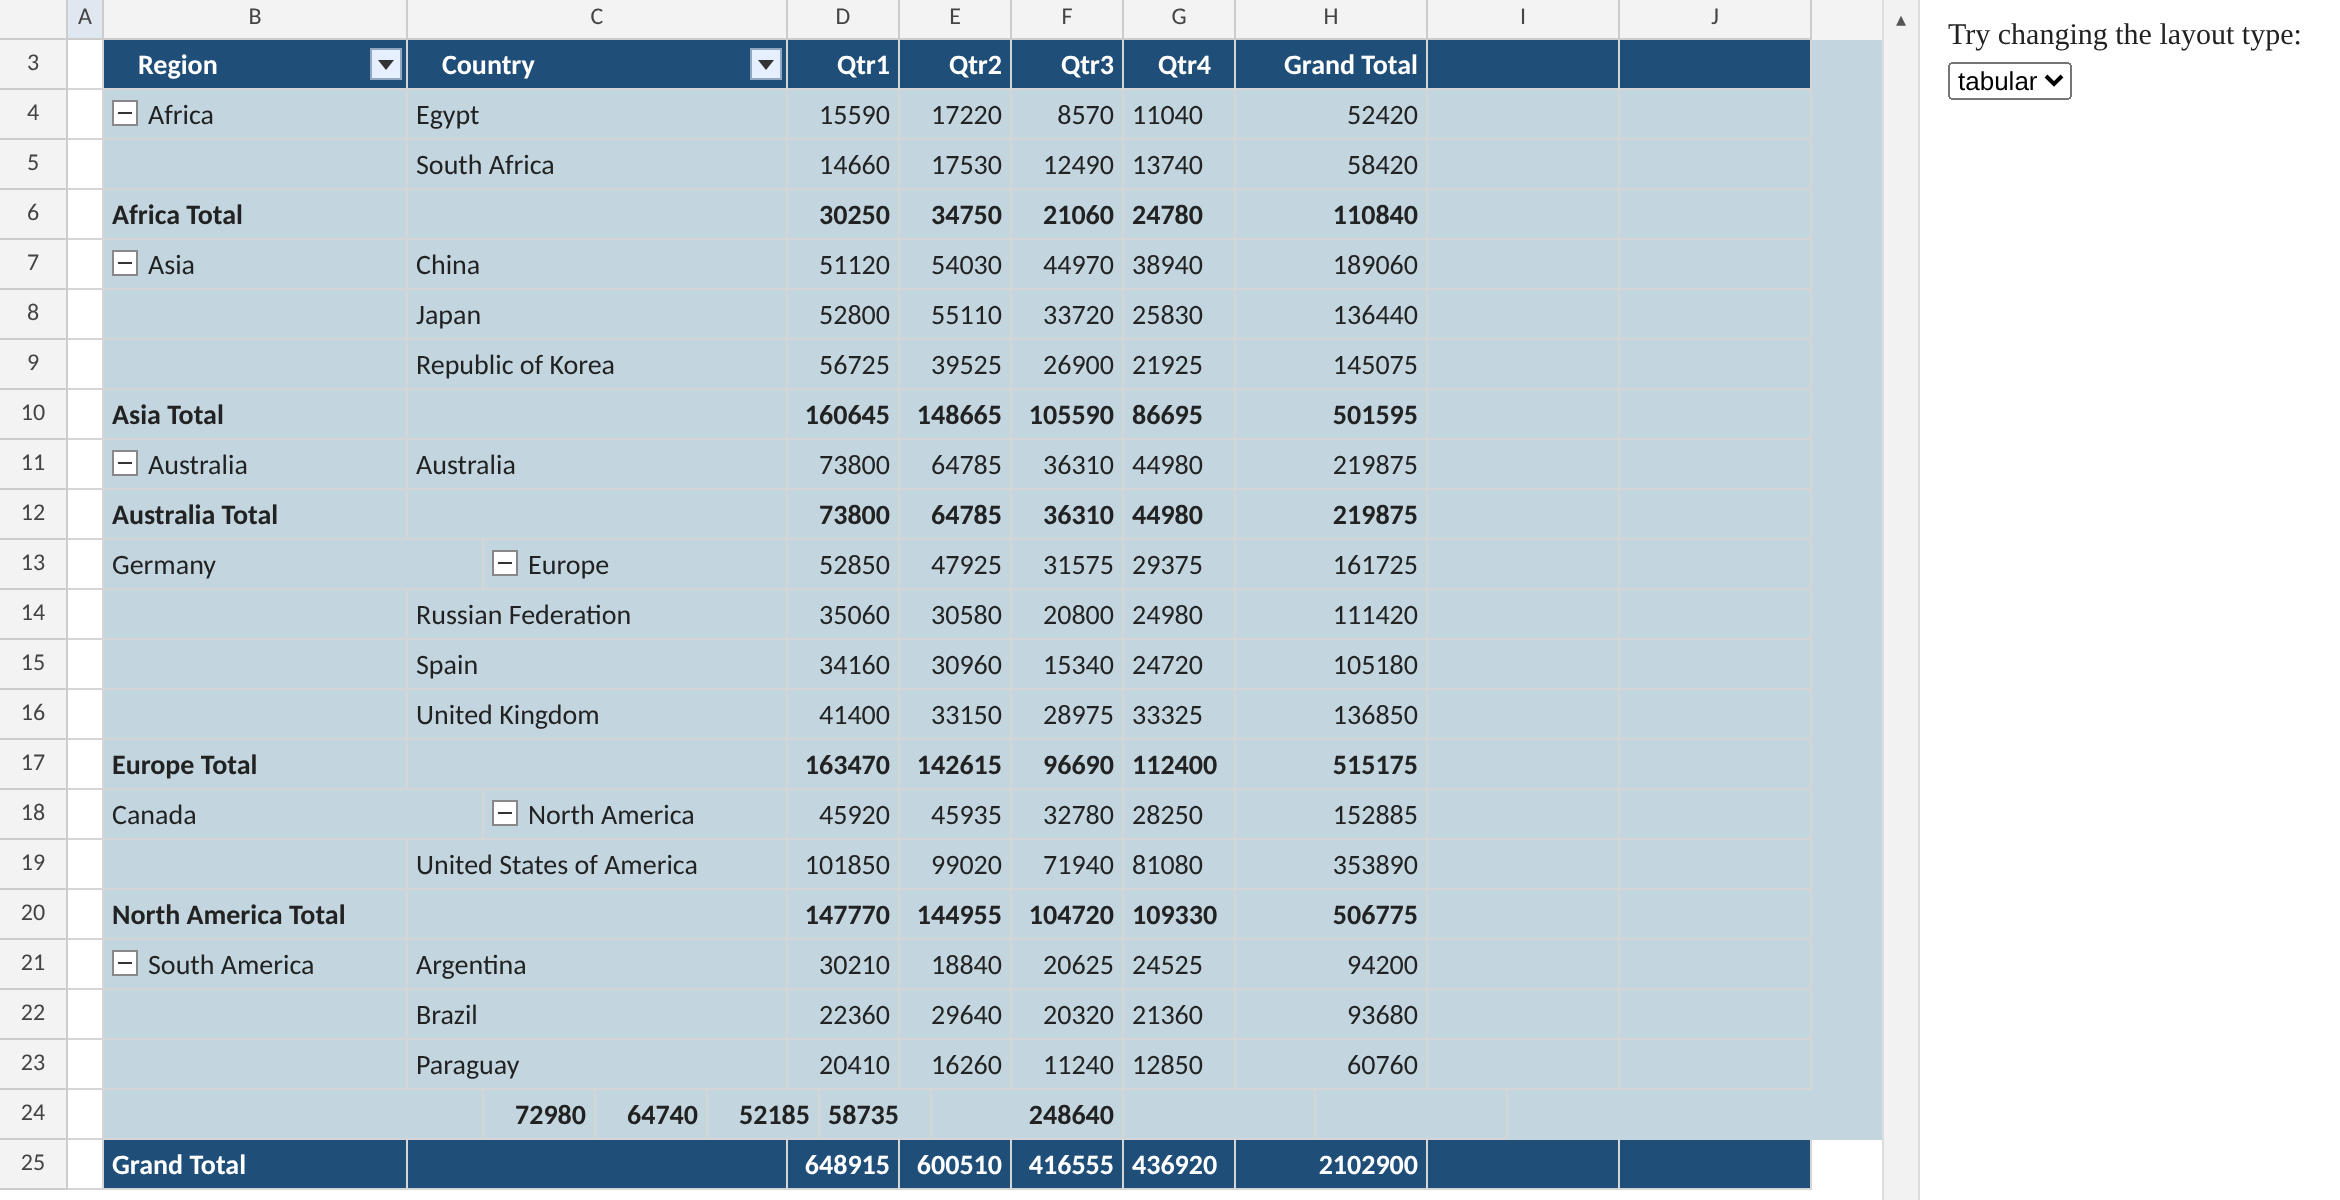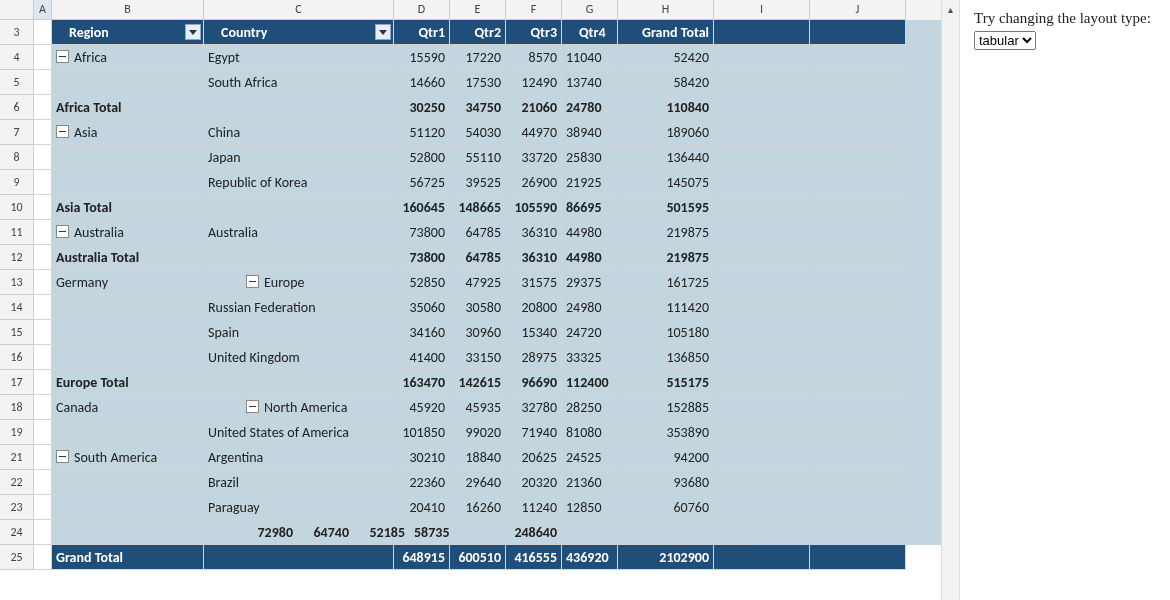--- a/index.html
+++ b/index.html
@@ -401,20 +401,33 @@
           <div class="cell c-B indent "></div>
           <div class="cell c-C ">United States of America</div>
           <div class="cell c-D ">101850</div>
           <div class="cell c-E ">99020</div>
           <div class="cell c-F ">71940</div>
           <div class="cell c-G ">81080</div>
           <div class="cell c-H ">353890</div>
           <div class="cell c-I "></div>
           <div class="cell c-J "></div>
         </div>
+        <div class="row pt-bg subtotal">
+          <div class="rh">20</div>
+          <div class="cell c-A "></div>
+          <div class="cell c-B ">North America Total</div>
+          <div class="cell c-C "></div>
+          <div class="cell c-D ">147770</div>
+          <div class="cell c-E ">144955</div>
+          <div class="cell c-F ">104720</div>
+          <div class="cell c-G ">109330</div>
+          <div class="cell c-H ">506775</div>
+          <div class="cell c-I "></div>
+          <div class="cell c-J "></div>
+        </div>
         <div class="row pt-bg">
           <div class="rh">21</div>
           <div class="cell c-A "></div>
           <div class="cell c-B indent "><span class="collapse-btn"></span>South America</div>
           <div class="cell c-C ">Argentina</div>
           <div class="cell c-D ">30210</div>
           <div class="cell c-E ">18840</div>
           <div class="cell c-F ">20625</div>
           <div class="cell c-G ">24525</div>
           <div class="cell c-H ">94200</div>

